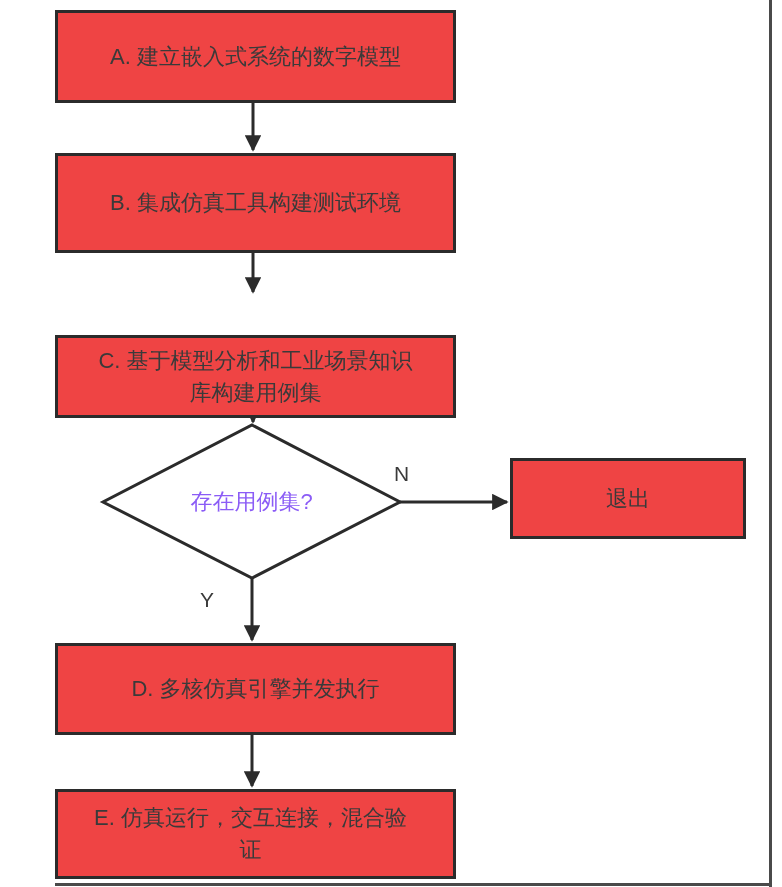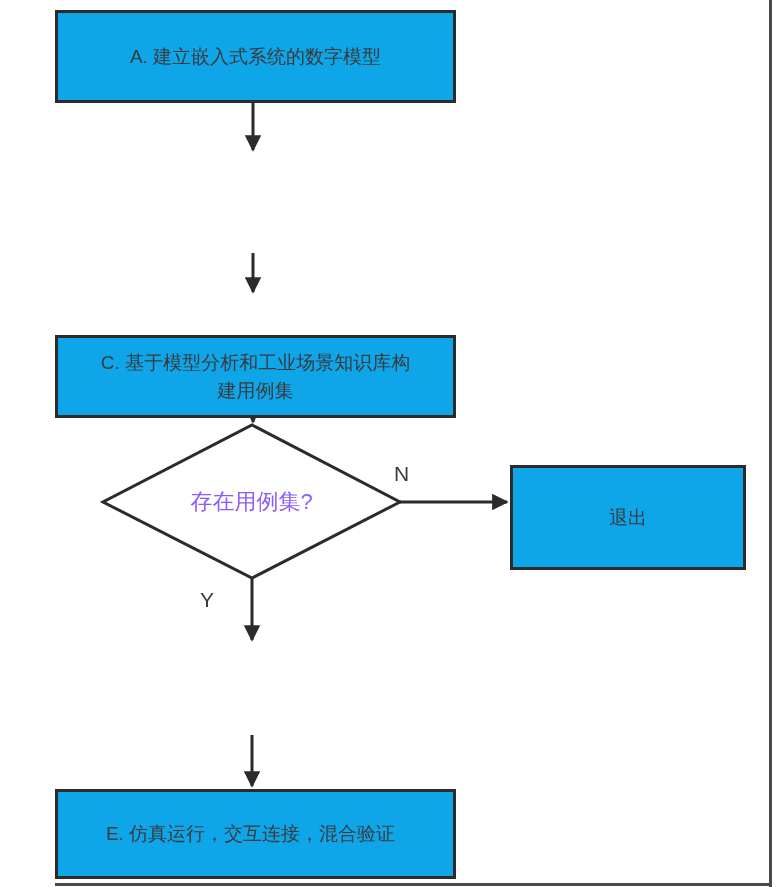--- a/index.html
+++ b/index.html
@@ -18,36 +18,36 @@
   .connector-layer {
     position: absolute;
     left: 0; top: 0;
     width: 782px; height: 887px;
     pointer-events: none;
   }
   .box {
     position: absolute;
     box-sizing: border-box;
     border: 3px solid #2b2b2b;
-    background: #0ea5e9;
+    background: #ef4444;
     display: flex;
     align-items: center;
     justify-content: center;
     text-align: center;
-    font-size: 19px;
+    font-size: 22px;
     line-height: 1.45;
     color: #3a3a3a;
     padding: 0 38px;
   }
   #box-a { left: 55px; top: 10px;  width: 401px; height: 93px; }
   #box-b { left: 55px; top: 153px; width: 401px; height: 100px; }
   #box-c { left: 55px; top: 295px; width: 401px; height: 83px; margin-top: 40px; }
   #box-d { left: 55px; top: 643px; width: 401px; height: 92px; }
   #box-e { left: 55px; top: 789px; width: 401px; height: 90px; padding-left: 28px; }
-  #box-exit { left: 510px; top: 458px; width: 236px; height: 105px; margin-top: 7px; }
+  #box-exit { left: 510px; top: 458px; width: 236px; height: 81px; }
   .diamond-label {
     position: absolute;
     left: 103px; top: 425px;
     width: 297px; height: 153px;
     display: flex;
     align-items: center;
     justify-content: center;
     font-size: 22px;
     color: #8b5cf6;
   }
@@ -90,35 +90,41 @@
     <line x1="252" y1="578" x2="252" y2="640" stroke="#2b2b2b" stroke-width="3" marker-end="url(#arrowhead)"></line>
     <line x1="252" y1="735" x2="252" y2="786" stroke="#2b2b2b" stroke-width="3" marker-end="url(#arrowhead)"></line>
 
     <polygon points="252,425 400,502 252,578 103,502" fill="#ffffff" stroke="#2b2b2b" stroke-width="3"></polygon>
   </svg>
 
   <div class="box" id="box-a">
     <span>A. 建立嵌入式系统的数字模型</span>
   </div>
 
+  <div class="box" id="box-b">
+    <span>B. 集成仿真工具构建测试环境</span>
+  </div>
 
   <div class="box" id="box-c">
     <span>C. 基于模型分析和工业场景知识库构建用例集</span>
   </div>
 
   <div class="diamond-label">存在用例集?</div>
 
   <div class="branch-label" id="branch-n">N</div>
 
   <div class="branch-label" id="branch-y">Y</div>
 
   <div class="box" id="box-exit">
     <span>退出</span>
   </div>
 
+  <div class="box" id="box-d">
+    <span>D. 多核仿真引擎并发执行</span>
+  </div>
 
   <div class="box" id="box-e">
     <span>E. 仿真运行，交互连接，混合验证</span>
   </div>
 
   <div class="page-edge-right"></div>
   <div class="page-edge-bottom"></div>
 
 </div>
 

